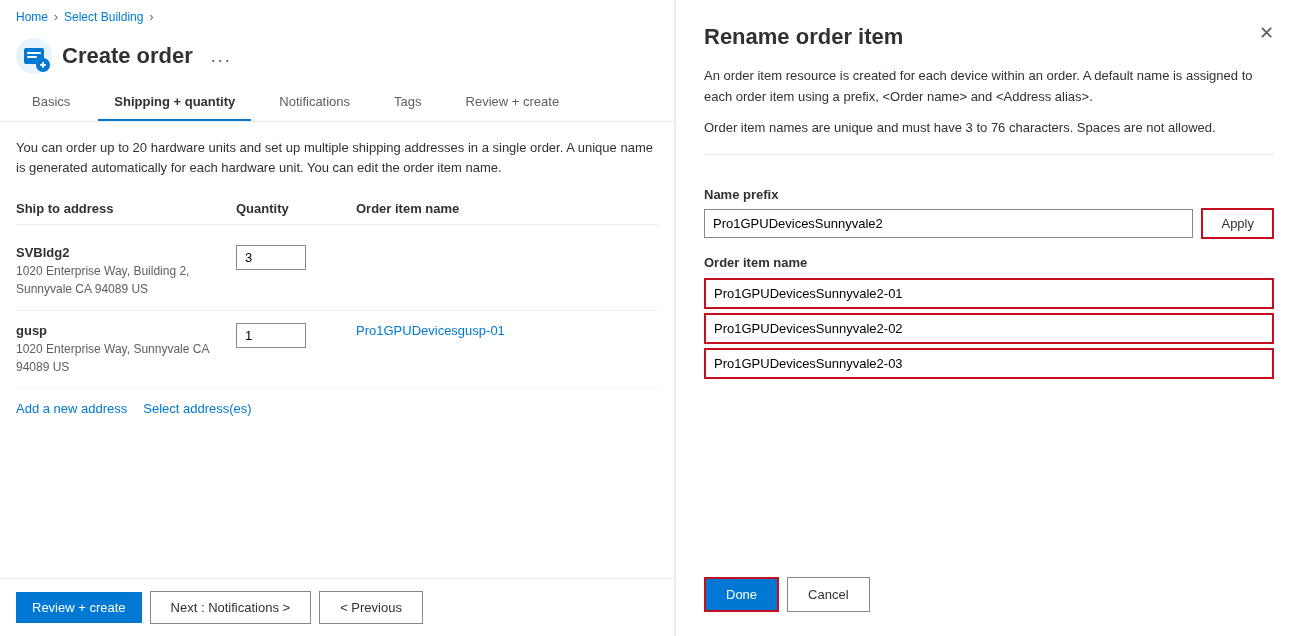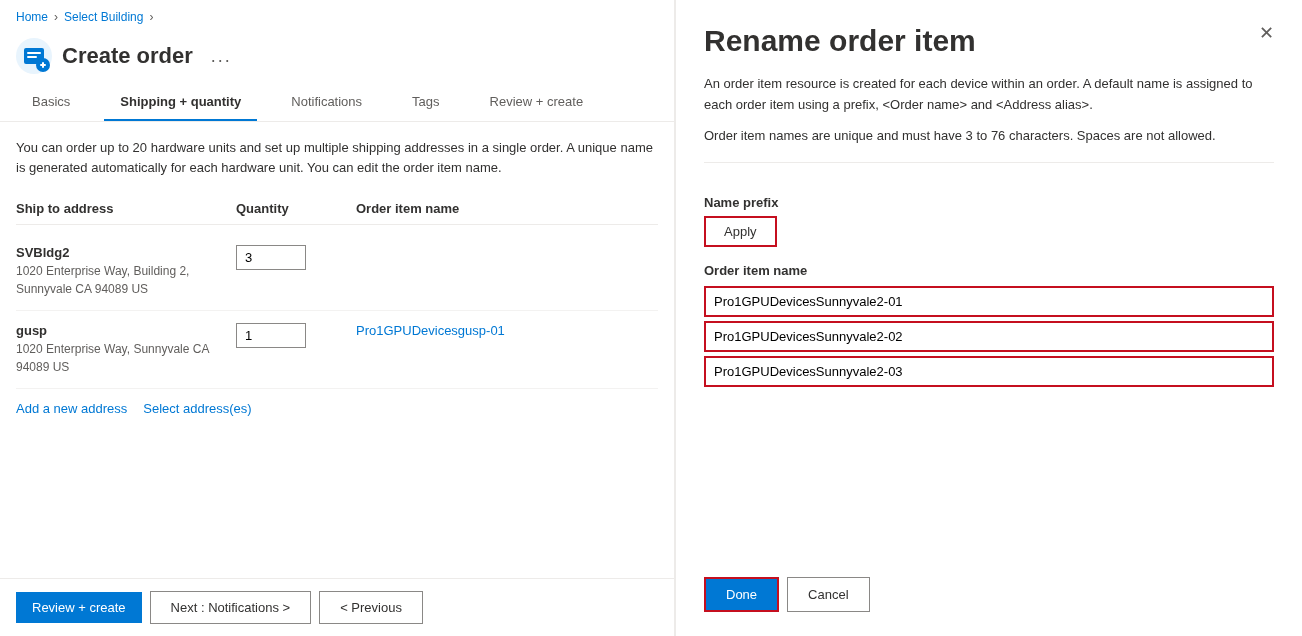--- a/index.html
+++ b/index.html
@@ -13,21 +13,21 @@
     .breadcrumb-bar { padding: 10px 16px 6px; display: flex; align-items: center; gap: 4px; font-size: 12px; color: #0078d4; }
     .breadcrumb-bar span { color: #605e5c; }
     .breadcrumb-separator { color: #605e5c; margin: 0 2px; }
 
     .page-header { padding: 8px 16px 12px; display: flex; align-items: center; gap: 10px; }
     .page-icon { width: 36px; height: 36px; }
     .page-icon svg { width: 36px; height: 36px; }
     .page-title { font-size: 22px; font-weight: 600; color: #323130; }
     .page-menu { margin-left: 8px; font-size: 18px; color: #605e5c; cursor: pointer; letter-spacing: 2px; }
 
-    .tabs { display: flex; padding: 0 16px; border-bottom: 1px solid #edebe9; gap: 18px; }
+    .tabs { display: flex; padding: 0 16px; border-bottom: 1px solid #edebe9; gap: 12px; }
     .tab { padding: 8px 16px 10px; font-size: 13px; cursor: pointer; color: #605e5c; border-bottom: 2px solid transparent; white-space: nowrap; }
     .tab.active { color: #323130; font-weight: 600; border-bottom: 2px solid #0078d4; }
 
     .content-area { flex: 1; padding: 16px; overflow-y: auto; }
 
     .description-text { font-size: 13px; color: #323130; margin-bottom: 20px; line-height: 1.5; max-width: 640px; }
 
     .table-header { display: grid; grid-template-columns: 220px 120px 1fr; padding: 4px 0 8px; border-bottom: 1px solid #edebe9; font-weight: 600; font-size: 13px; margin-bottom: 8px; }
 
     .address-row { display: grid; grid-template-columns: 220px 120px 1fr; padding: 12px 0; border-bottom: 1px solid #f3f2f1; align-items: start; }
@@ -43,21 +43,21 @@
 
     
     .bottom-bar { border-top: 1px solid #edebe9; padding: 12px 16px; display: flex; align-items: center; gap: 8px; background: #fff; }
     .btn-review { background: #0078d4; color: #fff; border: none; padding: 8px 16px; font-size: 13px; cursor: pointer; font-weight: 500; }
     .btn-nav { background: #fff; color: #323130; border: 1px solid #8a8886; padding: 8px 20px; font-size: 13px; cursor: pointer; }
 
     
     .right-panel { flex: 0 0 627px; display: flex; flex-direction: column; padding: 24px 28px; background: #fff; border-left: 1px solid #edebe9; position: relative; }
 
     .panel-header { display: flex; justify-content: space-between; align-items: flex-start; margin-bottom: 16px; }
-    .panel-title { font-size: 30px; font-weight: 600; color: #323130; }
+    .panel-title { font-size: 22px; font-weight: 600; color: #323130; }
     .close-btn { background: none; border: none; font-size: 18px; cursor: pointer; color: #605e5c; padding: 0; line-height: 1; }
 
     .panel-description { font-size: 13px; color: #323130; line-height: 1.6; margin-bottom: 16px; border-bottom: 1px solid #edebe9; padding-bottom: 16px; }
 
     .panel-label { font-size: 13px; font-weight: 600; color: #323130; margin-bottom: 6px; margin-top: 16px; }
     .prefix-row { display: flex; gap: 8px; align-items: center; }
     .prefix-input { flex: 1; border: 1px solid #8a8886; padding: 6px 8px; font-size: 13px; }
     .apply-btn { background: #fff; color: #323130; border: 2px solid #c50f1f; padding: 6px 18px; font-size: 13px; cursor: pointer; font-weight: 500; white-space: nowrap; }
 
     .order-item-list { margin-top: 8px; display: flex; flex-direction: column; gap: 4px; }
@@ -162,20 +162,21 @@
     </div>
 
     <div class="panel-description">
       <p style="margin-bottom:10px;">An order item resource is created for each device within an order. A default name is assigned to each order item using a prefix, &lt;Order name&gt; and &lt;Address alias&gt;.</p>
       <p>Order item names are unique and must have 3 to 76 characters. Spaces are not allowed.</p>
     </div>
 
     <div>
       <div class="panel-label">Name prefix</div>
       <div class="prefix-row">
+        <input class="prefix-input" type="text" style="border: 1px solid rgb(138, 136, 134); padding: 6px 8px; font-size: 13px; flex: 1 1 0%;" value="Pro1GPUDevicesSunnyvale2">
         <button class="apply-btn" style="border: 2px solid #c50f1f;">Apply</button>
       </div>
     </div>
 
     <div>
       <div class="panel-label">Order item name</div>
       <div class="order-item-list">
         <div class="order-item-input-row">
           <input class="order-item-input highlighted" type="text" value="Pro1GPUDevicesSunnyvale2-01" style="">
         </div>

